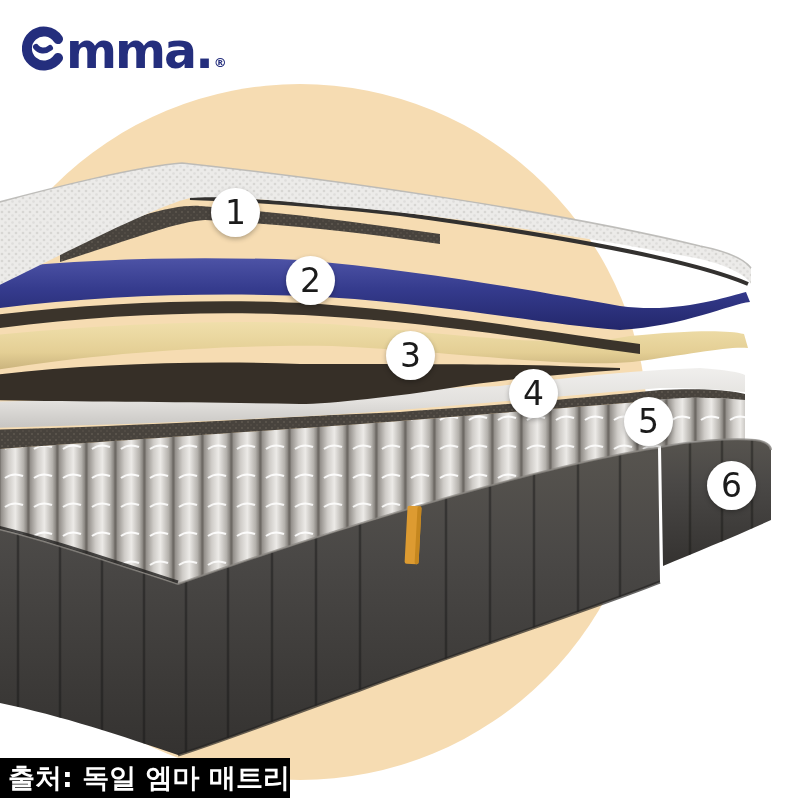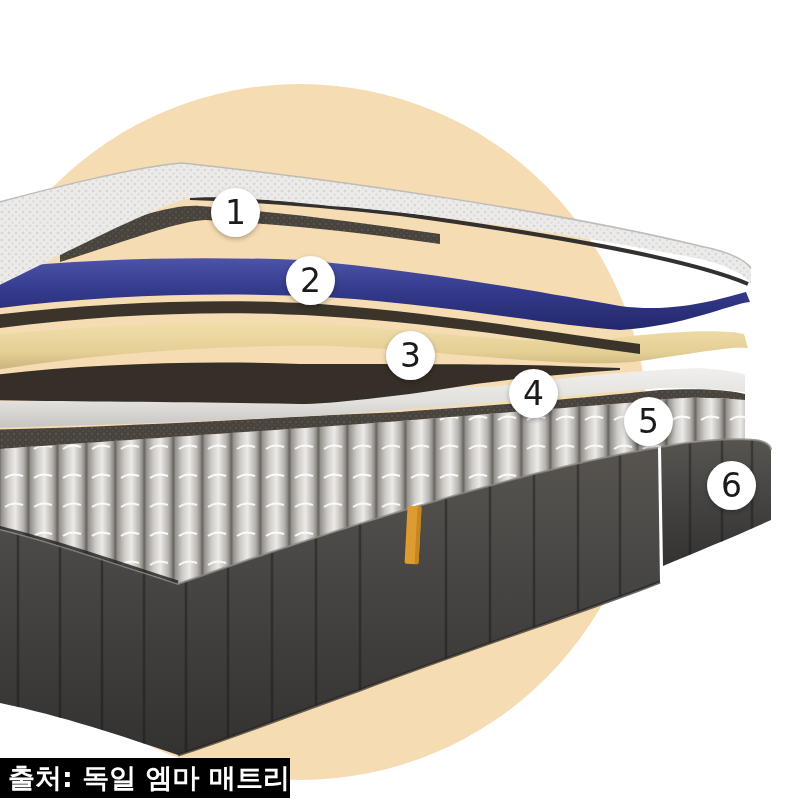--- a/index.html
+++ b/index.html
@@ -153,16 +153,24 @@
     </g>
   </svg>
 
   <div class="badge" style="left:211px;top:188px;">1</div>
   <div class="badge" style="left:286px;top:256px;">2</div>
   <div class="badge" style="left:386px;top:331px;">3</div>
   <div class="badge" style="left:509px;top:369px;">4</div>
   <div class="badge" style="left:624px;top:397px;">5</div>
   <div class="badge" style="left:707px;top:461px;">6</div>
 
+  <div class="logo">
+    <svg class="logo-e" width="44" height="46" viewBox="0 0 44 46">
+      <path d="M36,14 A17,17 0 1 0 36,33" fill="none" stroke="#242e7d" stroke-width="10" stroke-linecap="round"></path>
+      <path d="M14,22 C17,26 23,27 28,23" fill="none" stroke="#242e7d" stroke-width="6" stroke-linecap="round"></path>
+    </svg>
+    <span class="logo-text">mma.</span>
+    <span class="logo-reg">®</span>
+  </div>
 
   <div class="caption">출처: 독일 엠마 매트리스</div>
 
 </div>
 
 </body></html>

